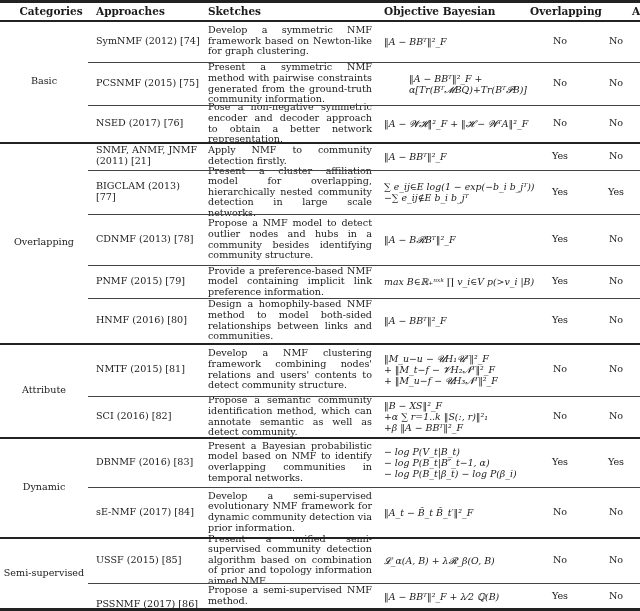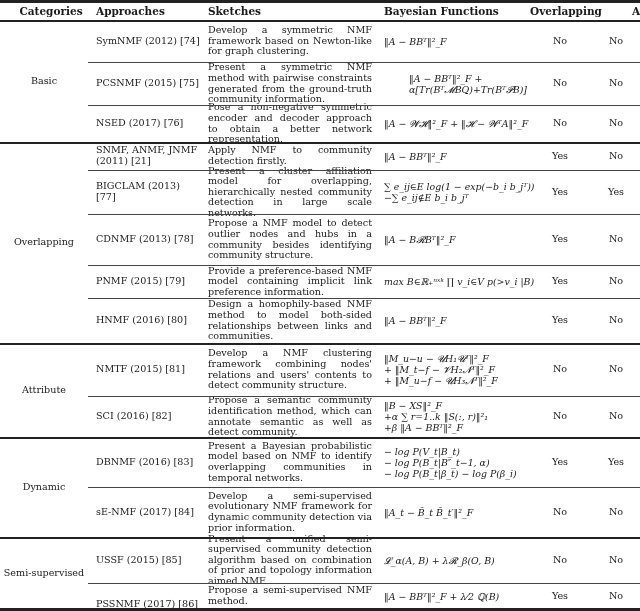--- a/index.html
+++ b/index.html
@@ -19,21 +19,21 @@
   .math span { display:block; white-space:nowrap; }
 </style>
 </head>
 <body>
 
 <div class="tbl" id="tbl">
   <div class="rule thick" style="top:0"></div>
   <div class="hdr" style="left:14px;width:74px;text-align:center">Categories</div>
   <div class="hdr" style="left:96px;width:100px">Approaches</div>
   <div class="hdr" style="left:208px;width:150px">Sketches</div>
-  <div class="hdr" style="left:384px;width:140px">Bayesian Functions</div>
+  <div class="hdr" style="left:384px;width:140px">Objective Bayesian</div>
   <div class="hdr" style="left:530px;width:60px;text-align:center">Overlapping</div>
   <div class="hdr" style="left:632px;width:40px;text-align:left">AD k</div>
   <div class="rule mid" style="top:20px"></div>
 <div class="cell cat" style="left: 0px; width: 88px; top: 20px; height: 122px;">Basic</div>
     <div class="cell cat" style="left: 0px; width: 88px; top: 142px; height: 201px;">Overlapping</div>
     <div class="cell cat" style="left: 0px; width: 88px; top: 343px; height: 94px;">Attribute</div>
     <div class="cell cat" style="left: 0px; width: 88px; top: 437px; height: 100px; text-align: center;">Dynamic</div>
     <div class="cell cat" style="left: 0px; width: 88px; top: 537px; height: 72px;">Semi-supervised</div>
     <div class="cell " style="left: 96px; width: 104px; top: 20px; height: 42px;">SymNMF (2012) [74]</div>
     <div class="cell sketch" style="left: 208px; width: 164px; top: 20px; height: 42px;">

